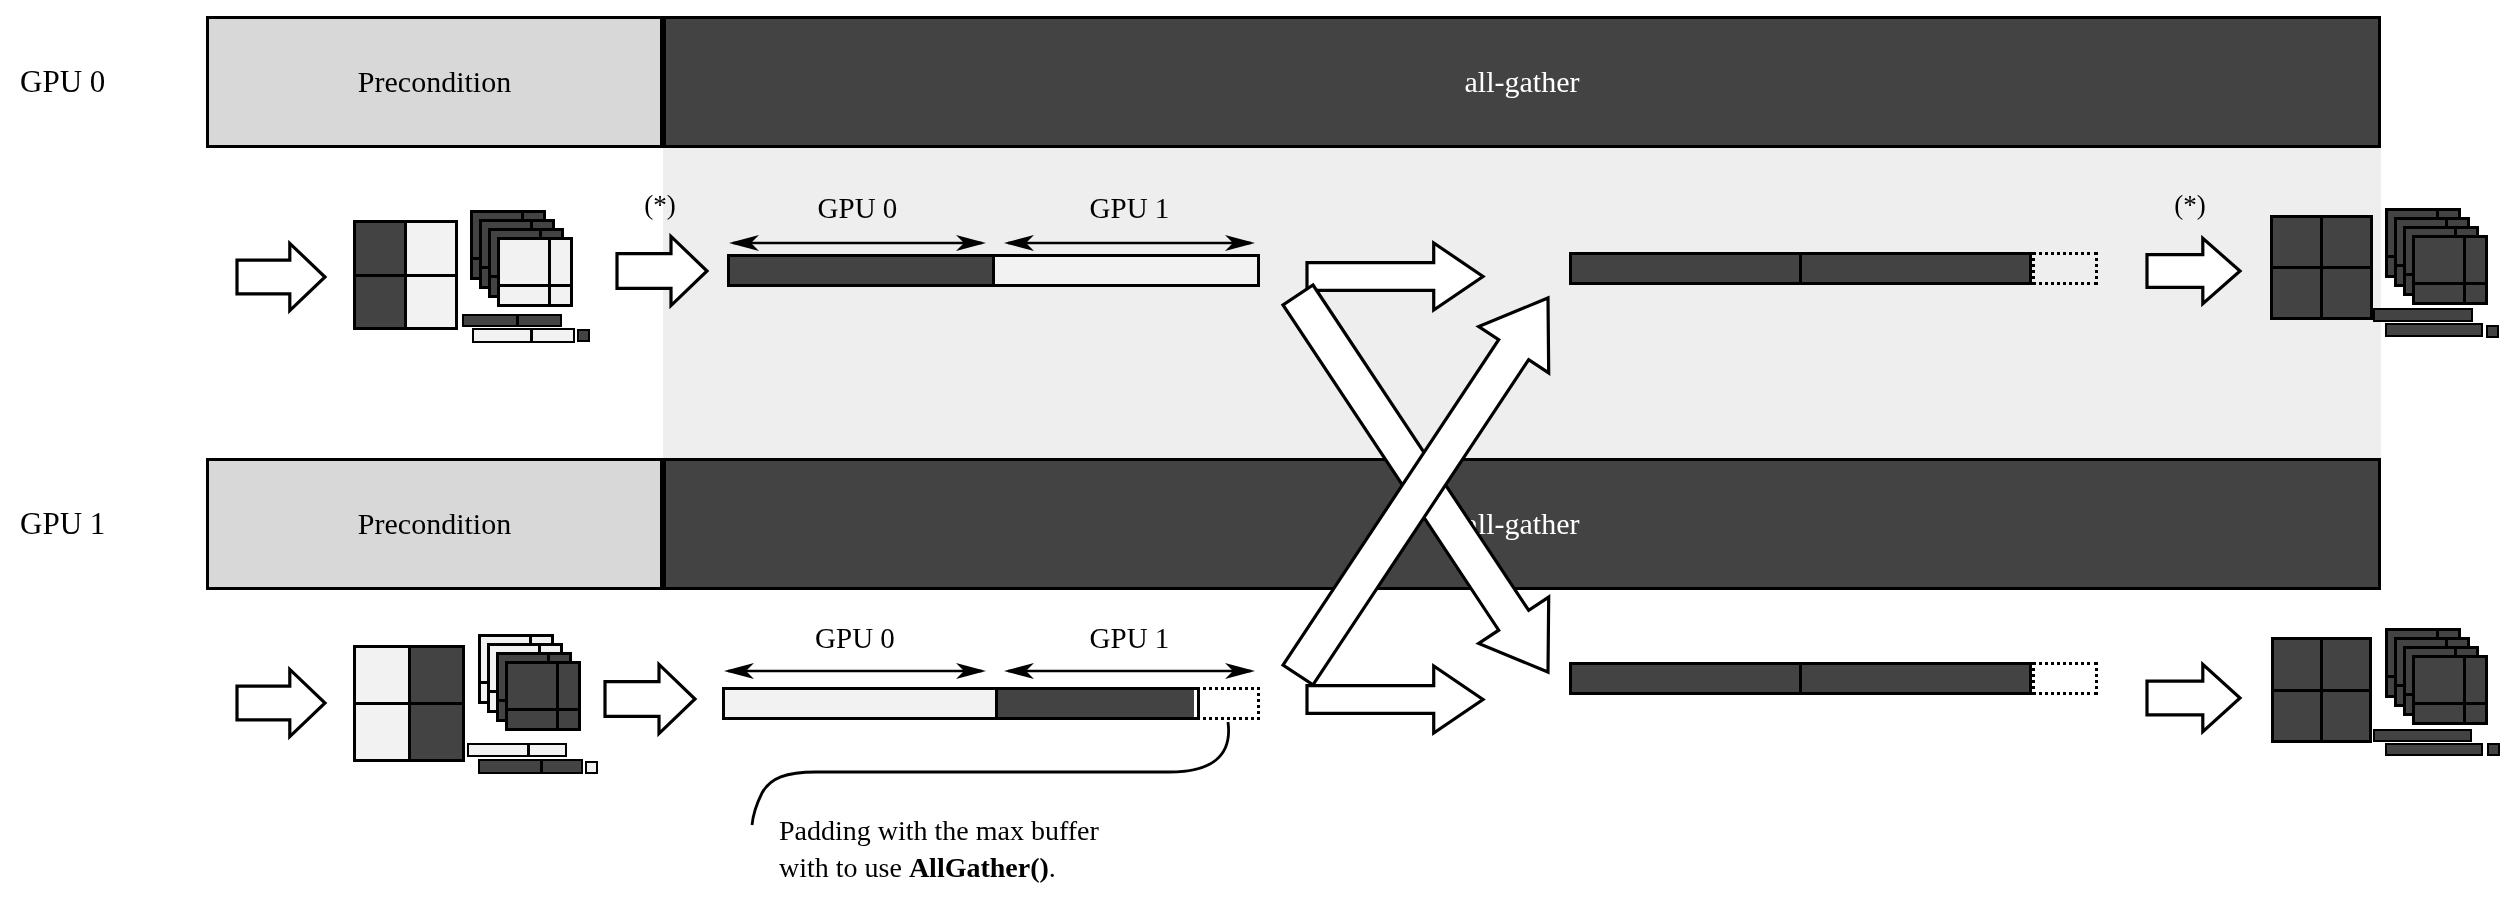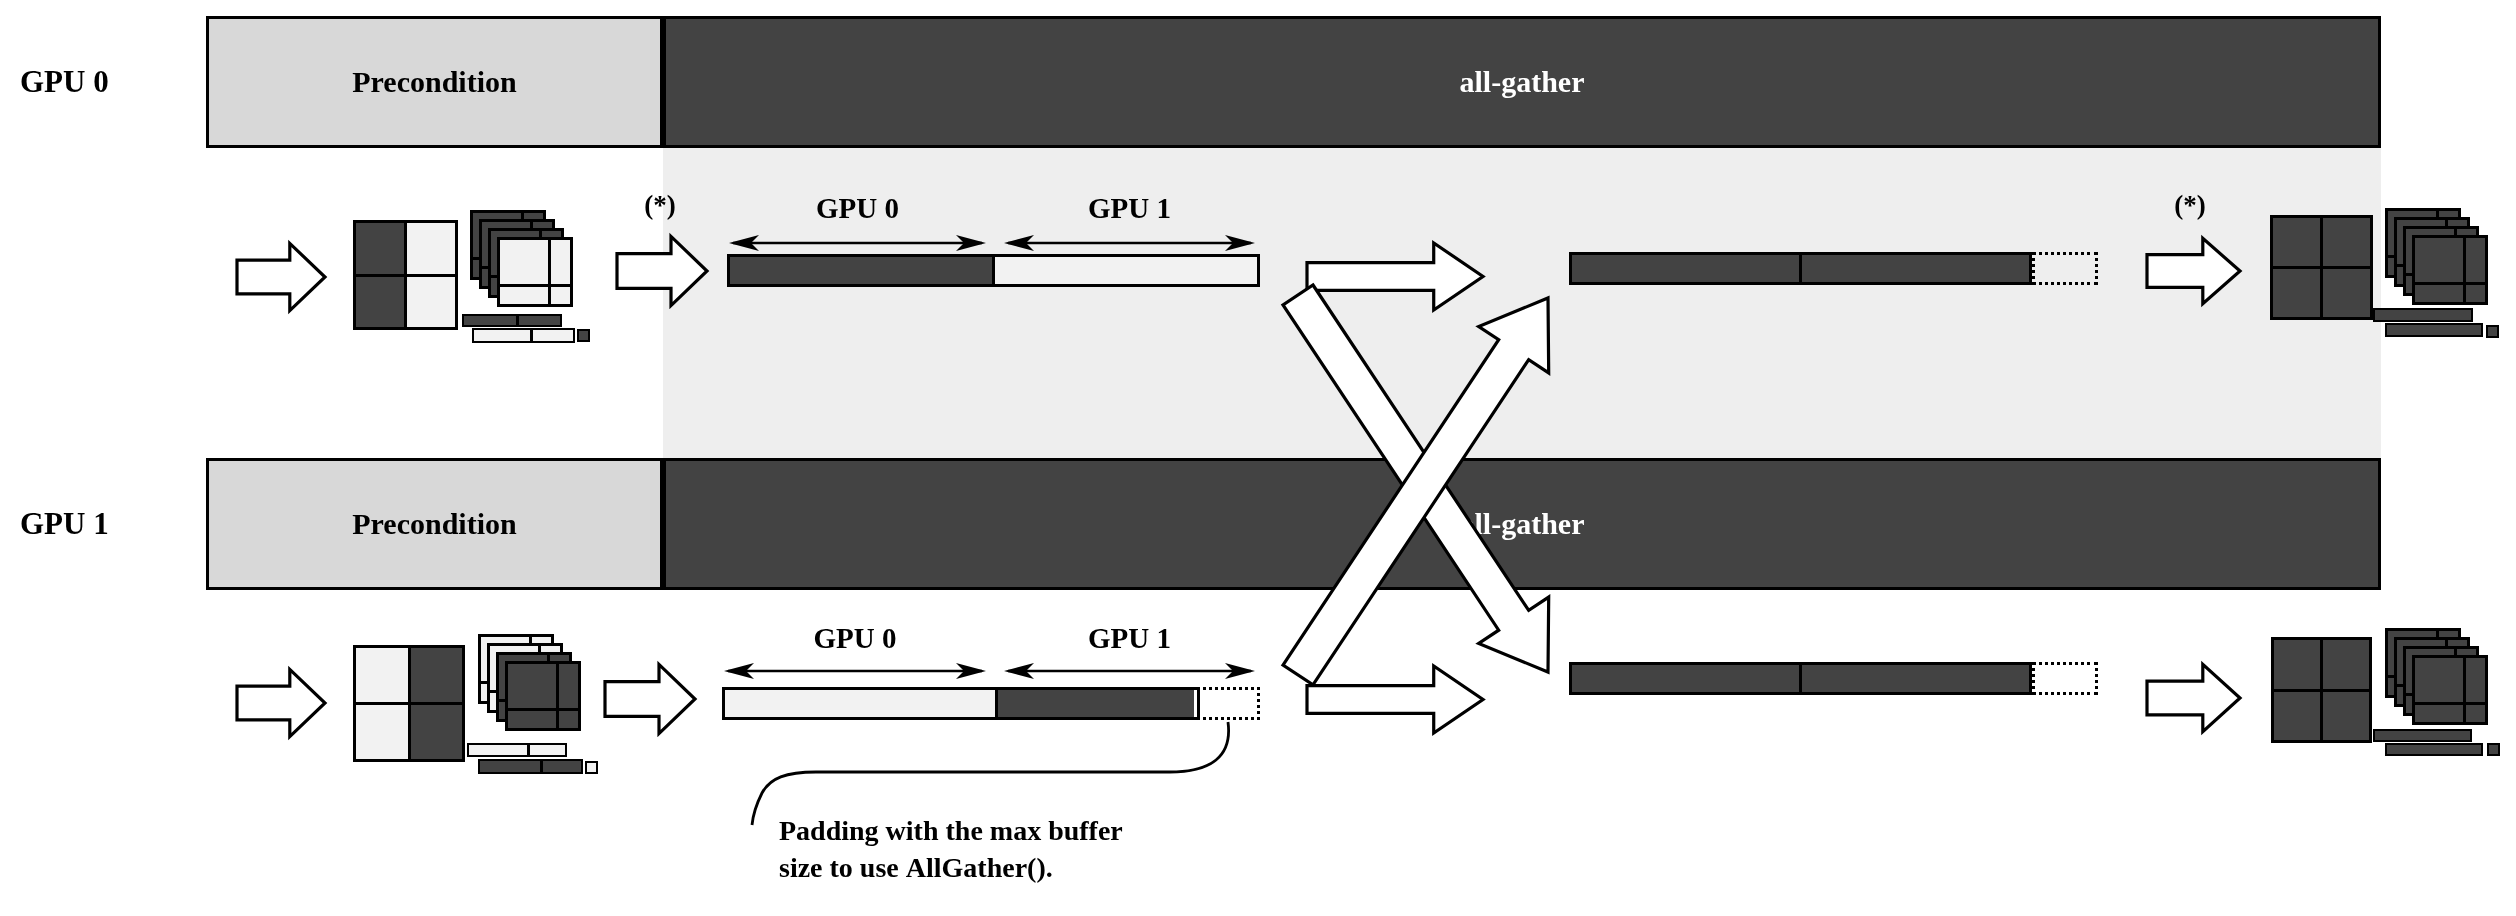--- a/index.html
+++ b/index.html
@@ -7,21 +7,21 @@
     --dark: #434343;
     --precond: #d8d8d8;
     --band: #eeeeee;
     --light: #f2f2f2;
     --outline: #000000;
     --arrowfill: #ffffff;
   }
   body { background: #ffffff; font-family: "Liberation Serif", "DejaVu Serif", serif; }
   #canvas {
     position: relative; width: 2516px; height: 916px;
-    background: #fff; overflow: hidden; color: #000; font-weight: bold;
+    background: #fff; overflow: hidden; color: #000;
   }
   .abs { position: absolute; }
   .band { background: var(--band); }
   .phase-box {
     position: absolute; height: 132px; border: 3px solid var(--outline);
     display: flex; align-items: center; justify-content: center;
     font-size: 30px;
   }
   .precond { background: var(--precond); color: #000; }
   .allgather { background: var(--dark); color: #fff; }
@@ -326,16 +326,16 @@
   </div>
 
   <div class="brace-svg" style="left:730px; top:715px; width:520px; height:115px;">
     <svg width="520" height="115" viewBox="0 0 520 115">
       <path d="M 498 7 C 500 22 497 36 486 45 C 476 53 460 57 440 57 L 86 57 C 56 57 40 63 32 78 C 26 90 23 100 22 110"></path>
     </svg>
   </div>
 
   <div class="annot" style="left:779px; top:812px;">
     <div>Padding with the max buffer</div>
-    <div><span>size to use </span><b>AllGather()</b><span>.</span></div>
+    <div><span>with to use </span><b>AllGather()</b><span>.</span></div>
   </div>
 
 </div>
 
 </body></html>

